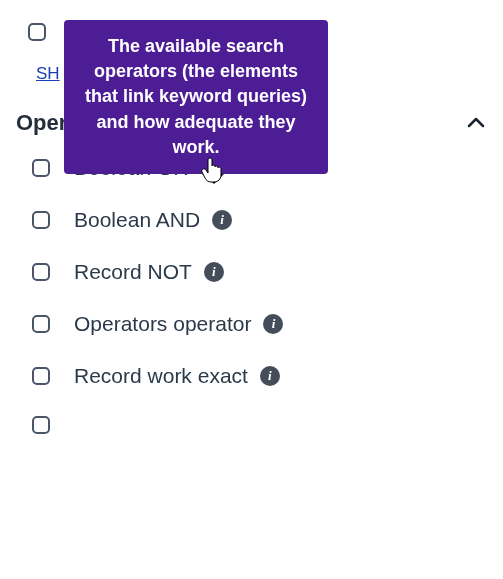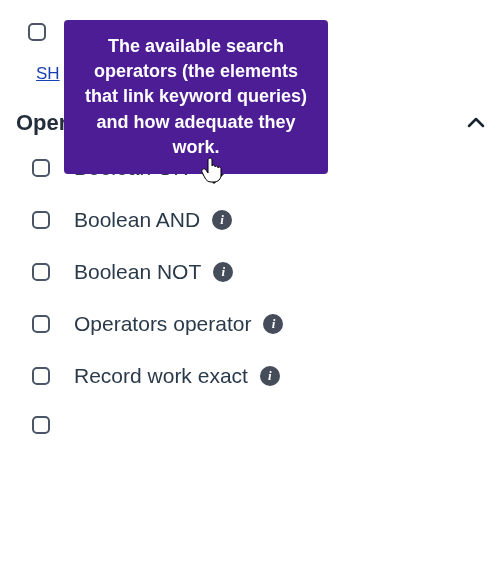--- a/index.html
+++ b/index.html
@@ -160,21 +160,21 @@
     <span class="label">Boolean OR</span>
     <span class="info">i</span>
   </div>
   <div class="row">
     <span class="checkbox"></span>
     <span class="label">Boolean AND</span>
     <span class="info">i</span>
   </div>
   <div class="row">
     <span class="checkbox"></span>
-    <span class="label">Boolean NOT</span>
+    <span class="label">Record NOT</span>
     <span class="info">i</span>
   </div>
   <div class="row">
     <span class="checkbox"></span>
     <span class="label">Operators operator</span>
     <span class="info">i</span>
   </div>
   <div class="row">
     <span class="checkbox"></span>
     <span class="label">Record work exact</span>

